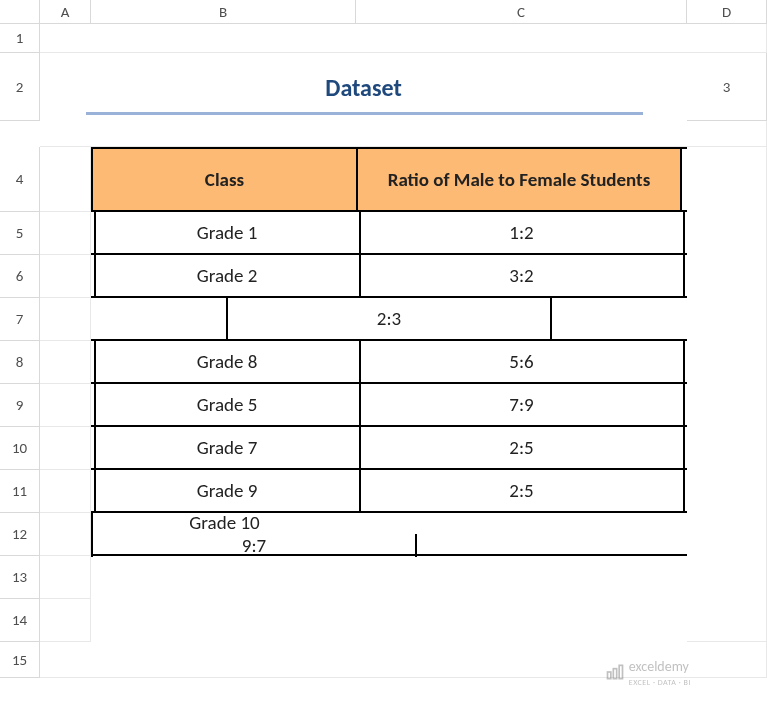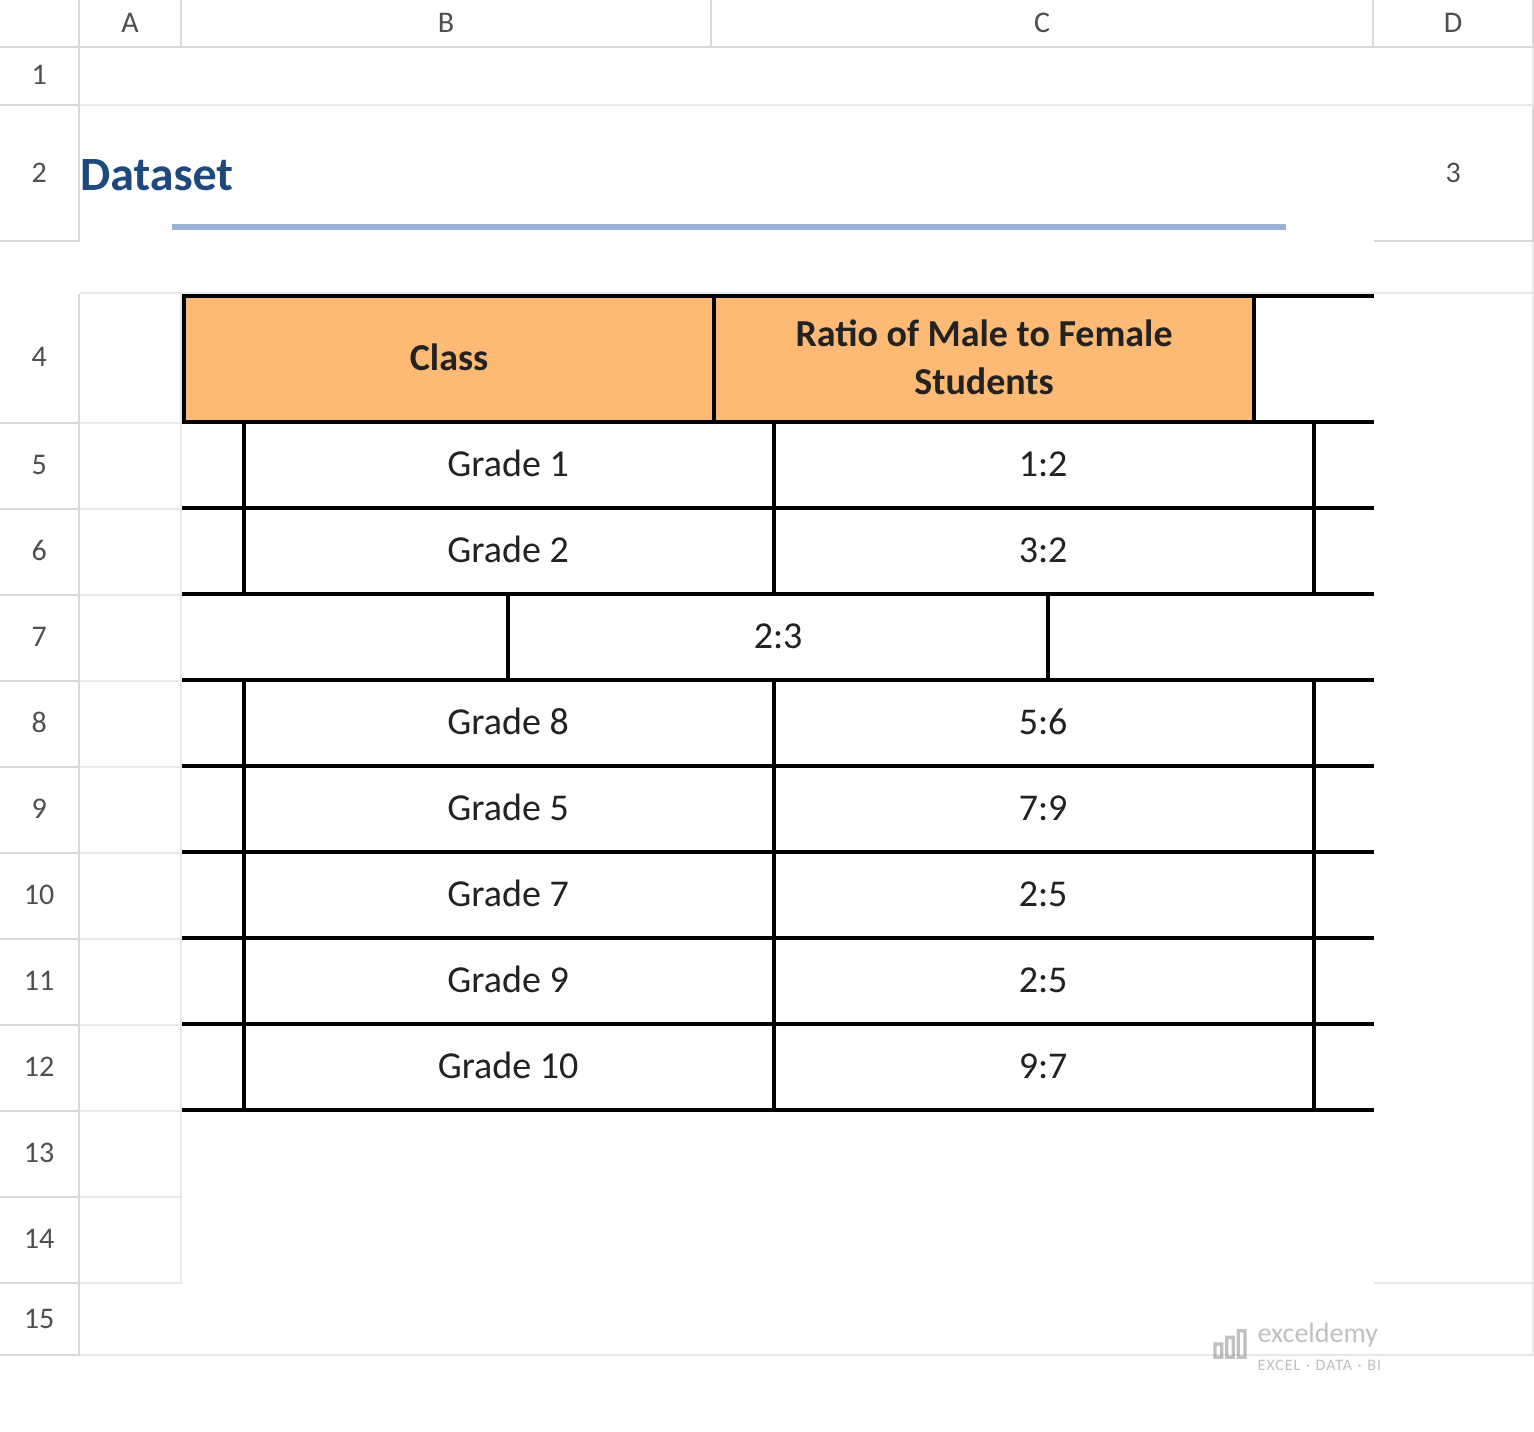--- a/index.html
+++ b/index.html
@@ -35,21 +35,21 @@
   border-right: 1px solid #e8e8e8;
   border-bottom: 1px solid #e8e8e8;
   background: #fff;
 }
 
 .title-wrap {
   grid-column: 2 / 5;
   grid-row: 3;
   display: flex;
   align-items: center;
-  justify-content: flex-start;
+  justify-content: center;
   position: relative;
 }
 .title-text {
   font-size: 24px;
   font-weight: bold;
   color: #1f497d;
 }
 .title-underline {
   position: absolute;
   left: 46px;
@@ -64,32 +64,32 @@
   grid-row: 5 / 16;
   display: flex;
   flex-direction: column;
 }
 .data-header-row, .data-row {
   display: flex;
   border-bottom: 2px solid #000;
 }
 .data-header-row { height: 65px; border-top: 2px solid #000; }
 .data-row { height: 43px; justify-content: center; }
-.data-row:last-child { border-bottom: 2px solid #000; }
+.data-row:last-child { border-bottom: 2px solid #000; flex-direction: column; }
 .dcell {
   display: flex;
   align-items: center;
   justify-content: center;
   font-size: 19px;
   color: #222;
   border-left: 2px solid #000;
 }
 .dcell:last-child { border-right: 2px solid #000; }
 .dcell.col-b { width: 265px; }
-.dcell.col-c { width: 272px; }
+.dcell.col-c { width: 326px; }
 .dheader {
   background: #fdba74;
   font-weight: bold;
   text-align: center;
   line-height: 1.25;
   padding: 4px 8px;
 }
 .watermark {
   position: absolute;
   right: 76px;

